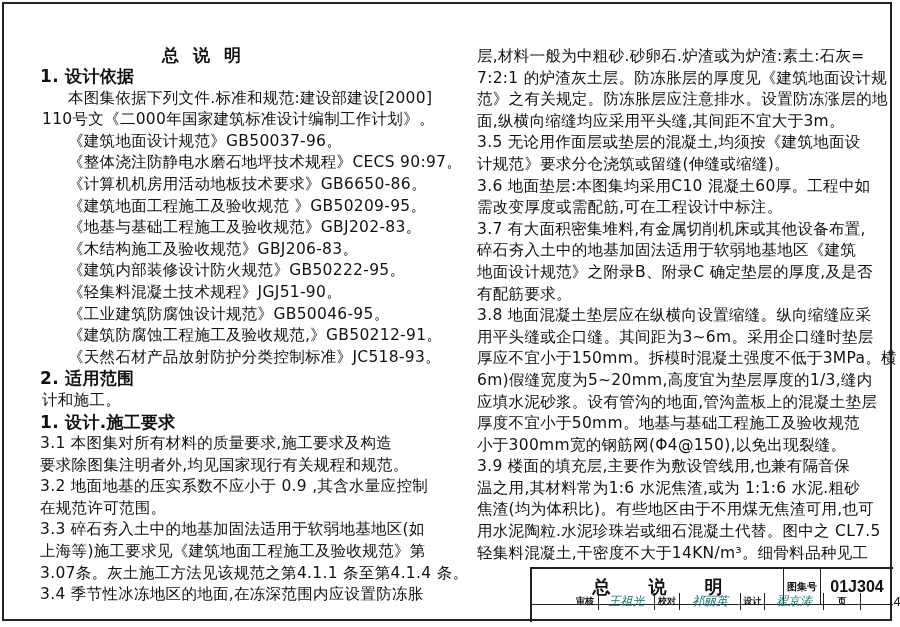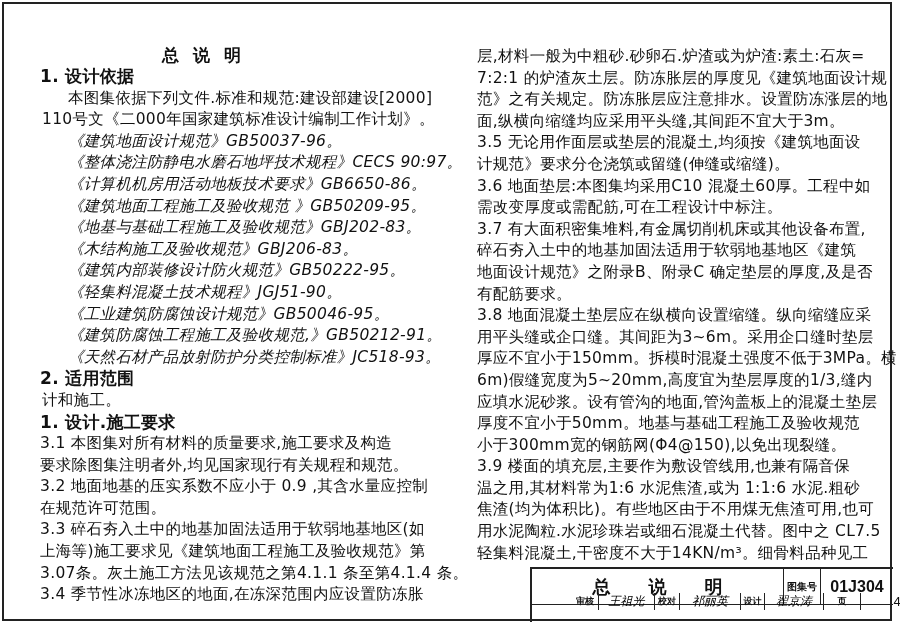--- a/index.html
+++ b/index.html
@@ -7,31 +7,31 @@
          font-family:"DejaVu Sans", "Liberation Sans", sans-serif; color:#111; }
   .frame { position:absolute; left:2px; top:2px; width:890px; height:619px;
            border:2px solid #222; box-sizing:border-box; }
   .col { position:absolute; font-size:15.5px; line-height:21.6px; white-space:nowrap; letter-spacing:0.3px; }
   .col-left { left:40px; top:44px; width:420px; }
   .col-right { left:477px; top:38px; width:410px;margin-top:8px; }
   .doc-title { font-weight:bold; font-size:17px; letter-spacing:14px; padding-left:122px; height:22px; line-height:22px; }
   .section-heading { font-weight:bold; font-size:17px; }
   .line { display:block; }
   .indent { padding-left:28px; }
-  .ref { padding-left:28px;font-style:italic; }
+  .ref { padding-left:28px; }
   .title-block { position:absolute; left:530px; top:567px; width:363px; height:55px;
                  border-left:2px solid #222; border-top:2px solid #222; box-sizing:border-box; }
   .tb-row1 { position:absolute; left:0; top:0; width:361px; height:36px; border-bottom:1.5px solid #222; box-sizing:border-box; }
   .tb-row2 { position:absolute; left:0; top:24px; width:361px; height:17px;margin-left:40px; }
   .tb-cell { position:absolute; top:0; height:100%; box-sizing:border-box; display:flex; align-items:center; justify-content:center; }
   .tb-title { left:0; width:251px; font-weight:bold; font-size:18px; letter-spacing:38px; padding-left:38px; }
   .tb-atlas-label { left:251px; width:37px; border-left:1.5px solid #222; font-size:10px; font-weight:bold; }
   .tb-atlas-value { left:288px; width:73px; border-left:1.5px solid #222; font-size:16px; font-weight:bold; font-family:"Liberation Sans", sans-serif; }
   .tb-r2 { font-size:9px; font-weight:bold; border-left:1px solid #222; }
-  .tb-sig { font-family:Liberation Mono, monospace; font-style:italic; font-size:12px; color:#000000; border-left:1px solid #222; }
+  .tb-sig { font-family:Liberation Mono, monospace; font-style:italic; font-size:12px; color:#0f766e; border-left:1px solid #222; }
   .tb-page-label { font-size:9px; font-weight:bold; border-left:1.5px solid #222; }
   .tb-page-value { font-size:13px; border-left:1.5px solid #222; font-family:"Liberation Sans", sans-serif; }
 </style>
 </head>
 <body>
 
 <div class="frame"></div>
 
 <div class="col col-left">
   <span class="line doc-title">总说明</span>

